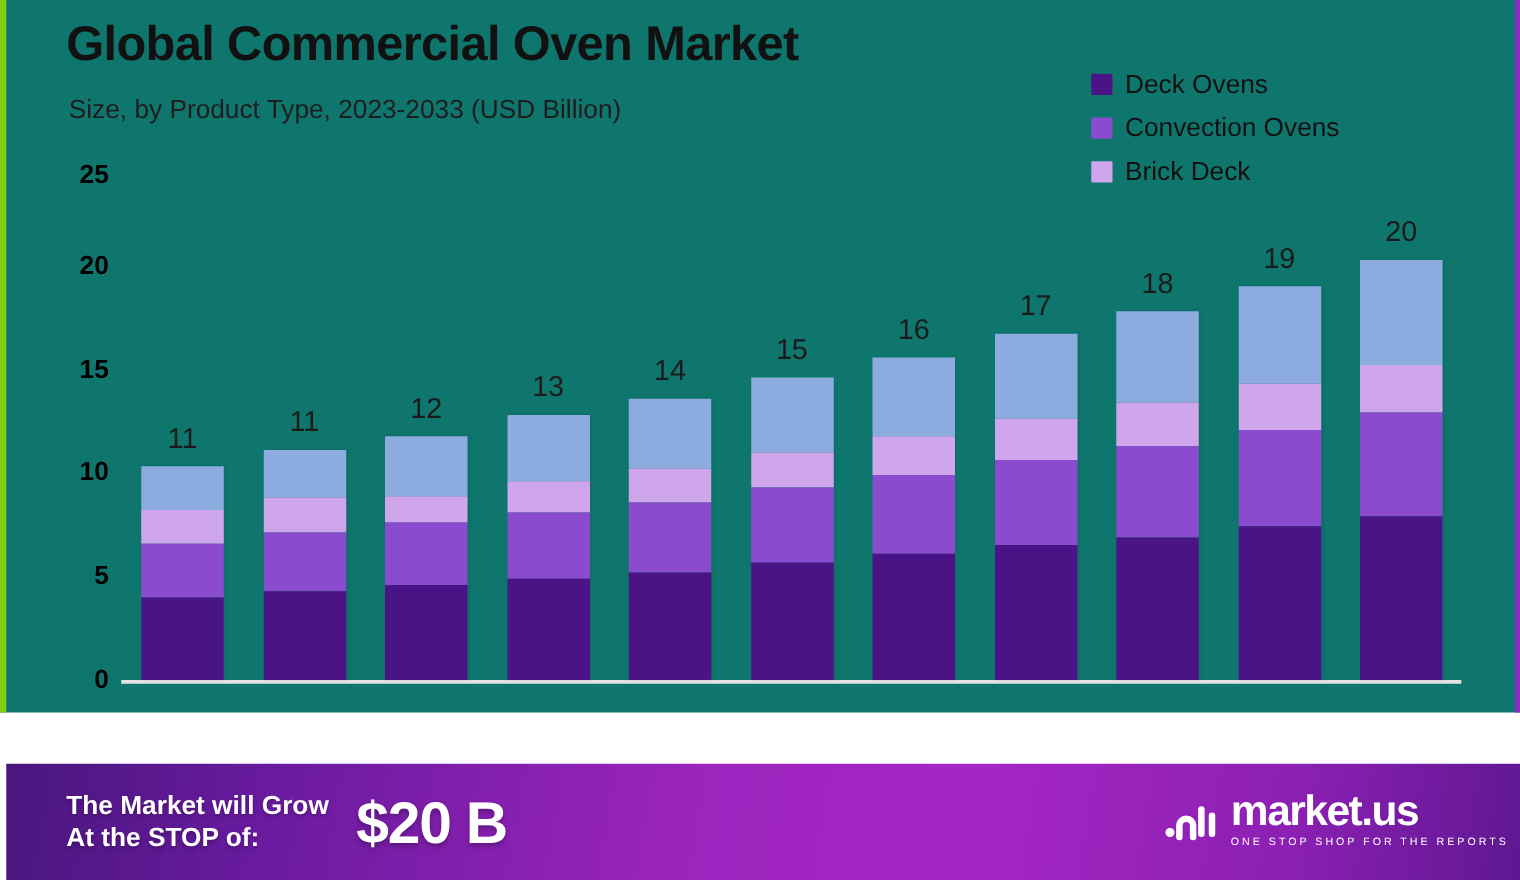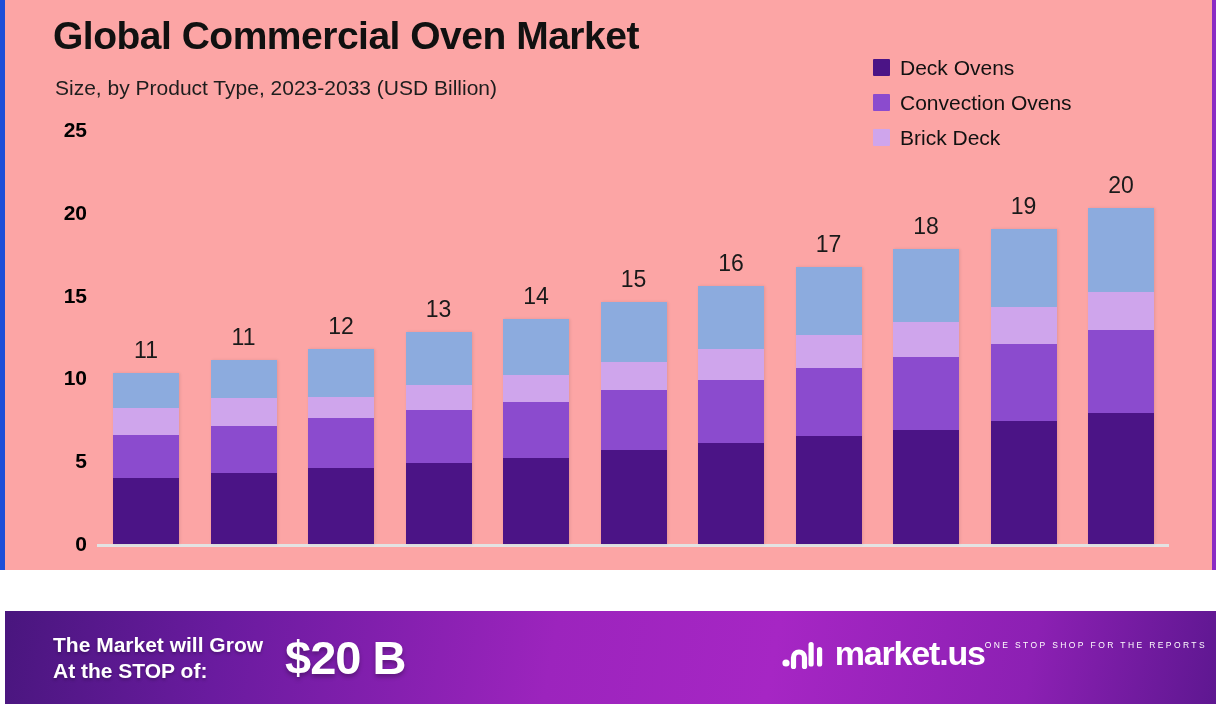--- a/index.html
+++ b/index.html
@@ -1,19 +1,19 @@
 <!DOCTYPE html>
 <html><head>
 <meta charset="utf-8">
 <style>
   html,body{margin:0;padding:0;background:#ffffff;}
   body{width:1216px;height:709px;font-family:"Liberation Sans",sans-serif;overflow:hidden;}
 
   #page{position:relative;width:1216px;height:570px;box-sizing:border-box;
-        background:#fca5a5;border-left:5px solid #1d4ed8;border-right:4px solid #8B2BC4;}
+        background:#0f766e;border-left:5px solid #84cc16;border-right:4px solid #8B2BC4;}
 
   
   #header{position:absolute;left:0;top:0;width:1216px;height:120px;}
   #title{position:absolute;left:48px;top:14px;font-size:39px;font-weight:bold;
          color:#111111;letter-spacing:-0.5px;white-space:nowrap;}
   #subtitle{position:absolute;left:50px;top:76px;font-size:21px;color:#1d1d1d;
             font-weight:400;white-space:nowrap;}
 
   
   #legend{position:absolute;left:868px;top:50px;}
@@ -47,21 +47,21 @@
   .foot-big{color:#fff;font-weight:bold;font-size:47px;letter-spacing:-1px;
             text-shadow:0 3px 4px rgba(0,0,0,.28);white-space:nowrap;}
   #cagr-text{margin-left:48px;}
   #cagr-value{margin-left:22px;}
   #fc-text{margin-left:26px;}
   #fc-value{margin-left:22px;}
 
   
   #logo{position:absolute;right:14px;top:22px;display:flex;align-items:center;}
   #logo-mark{width:46px;height:40px;flex:none;margin-right:7px;}
-  #logo-words{display:flex;justify-content:center;}
+  #logo-words{display:flex;flex-direction:column;justify-content:center;}
   #logo-name{color:#fff;font-weight:bold;font-size:34px;line-height:0.95;
              letter-spacing:-1.2px;}
   #logo-tag{color:#ffffff;font-size:8.5px;font-weight:normal;letter-spacing:2.4px;
             margin-top:3px;white-space:nowrap;}
 </style>
 </head>
 <body>
 
 <div id="page">
 
@@ -85,21 +85,21 @@
       </div>
     </div>
 
   <div id="plot">
     <div id="axis-labels">
         <div class="ytick" style="top: 544px;">0</div>
         <div class="ytick" style="top: 461.2px;">5</div>
         <div class="ytick" style="top: 378.4px;">10</div>
         <div class="ytick" style="top: 295.6px;">15</div>
         <div class="ytick" style="top: 212.8px;">20</div>
-        <div class="ytick" style="top: 130px;">25</div>
+        <div class="ytick" style="top: 140px;">25</div>
       </div>
     <div id="baseline"></div>
     <div id="bars">
         <div class="bar-group" style="left: 16px;">
           <div class="bar">
             <div class="seg" style="height: 34.776px; background: rgb(140, 171, 222);"></div>
             <div class="seg" style="height: 26.496px; background: rgb(207, 165, 236);"></div>
             <div class="seg" style="height: 43.056px; background: rgb(139, 75, 206);"></div>
             <div class="seg" style="height: 66.24px; background: rgb(75, 20, 134);"></div>
           </div>

